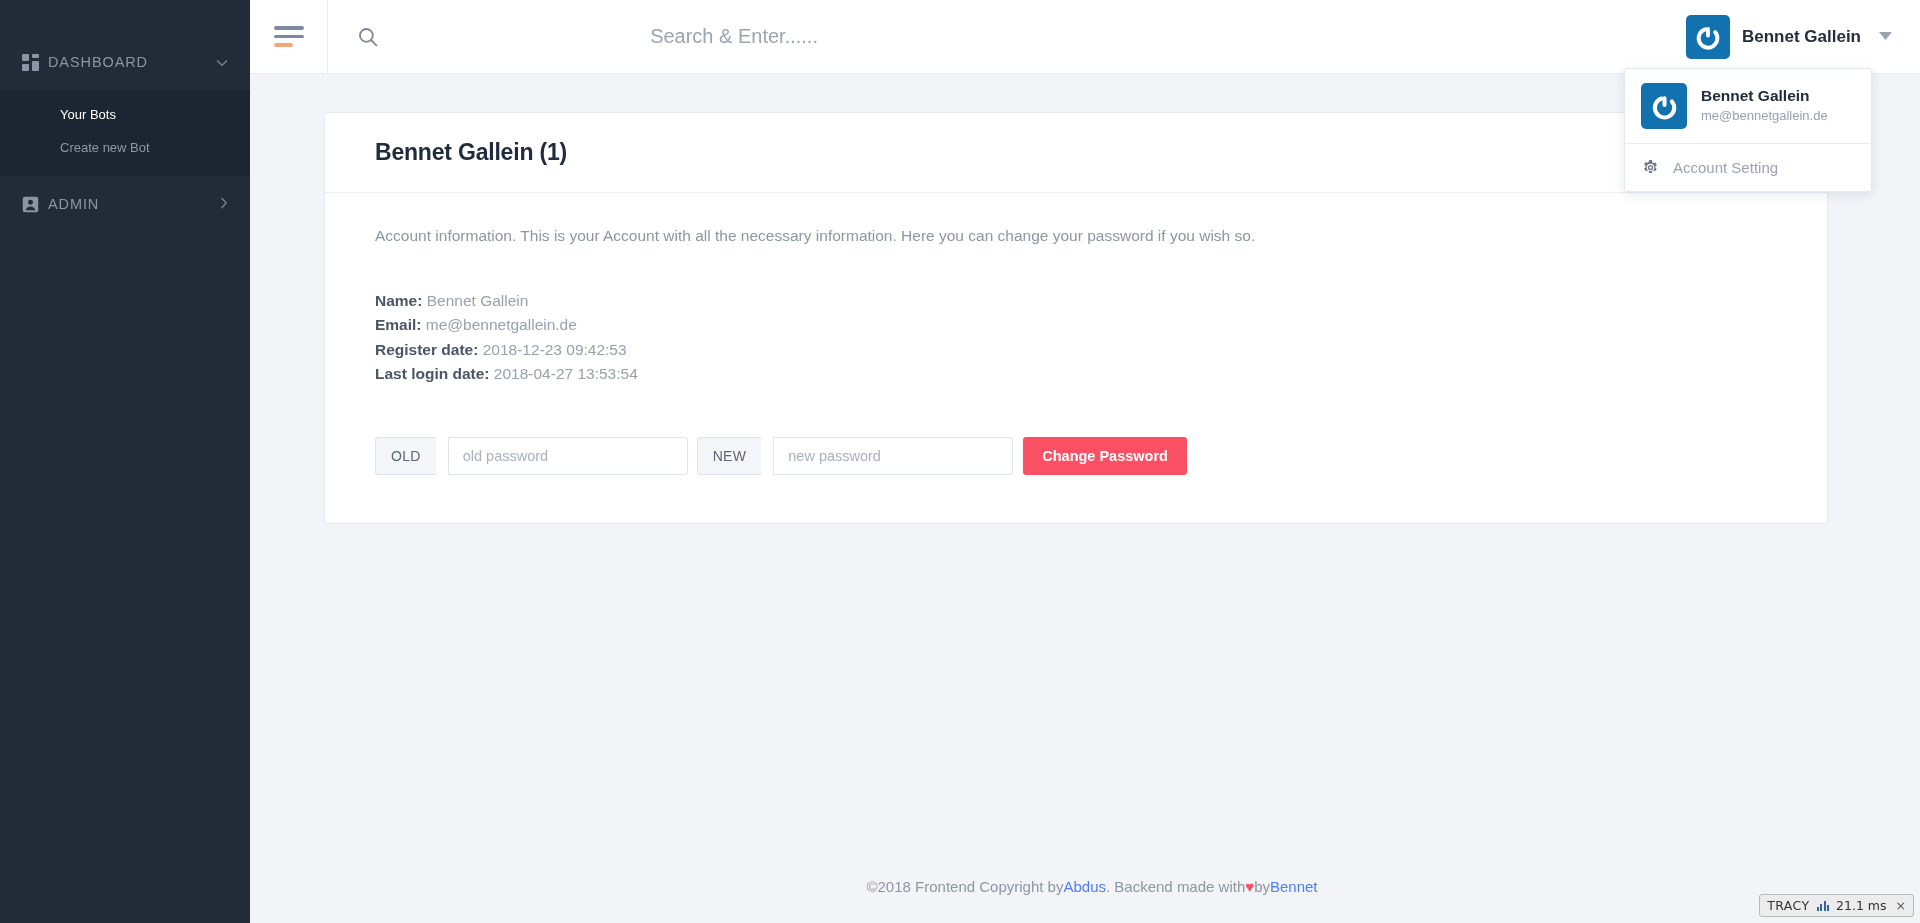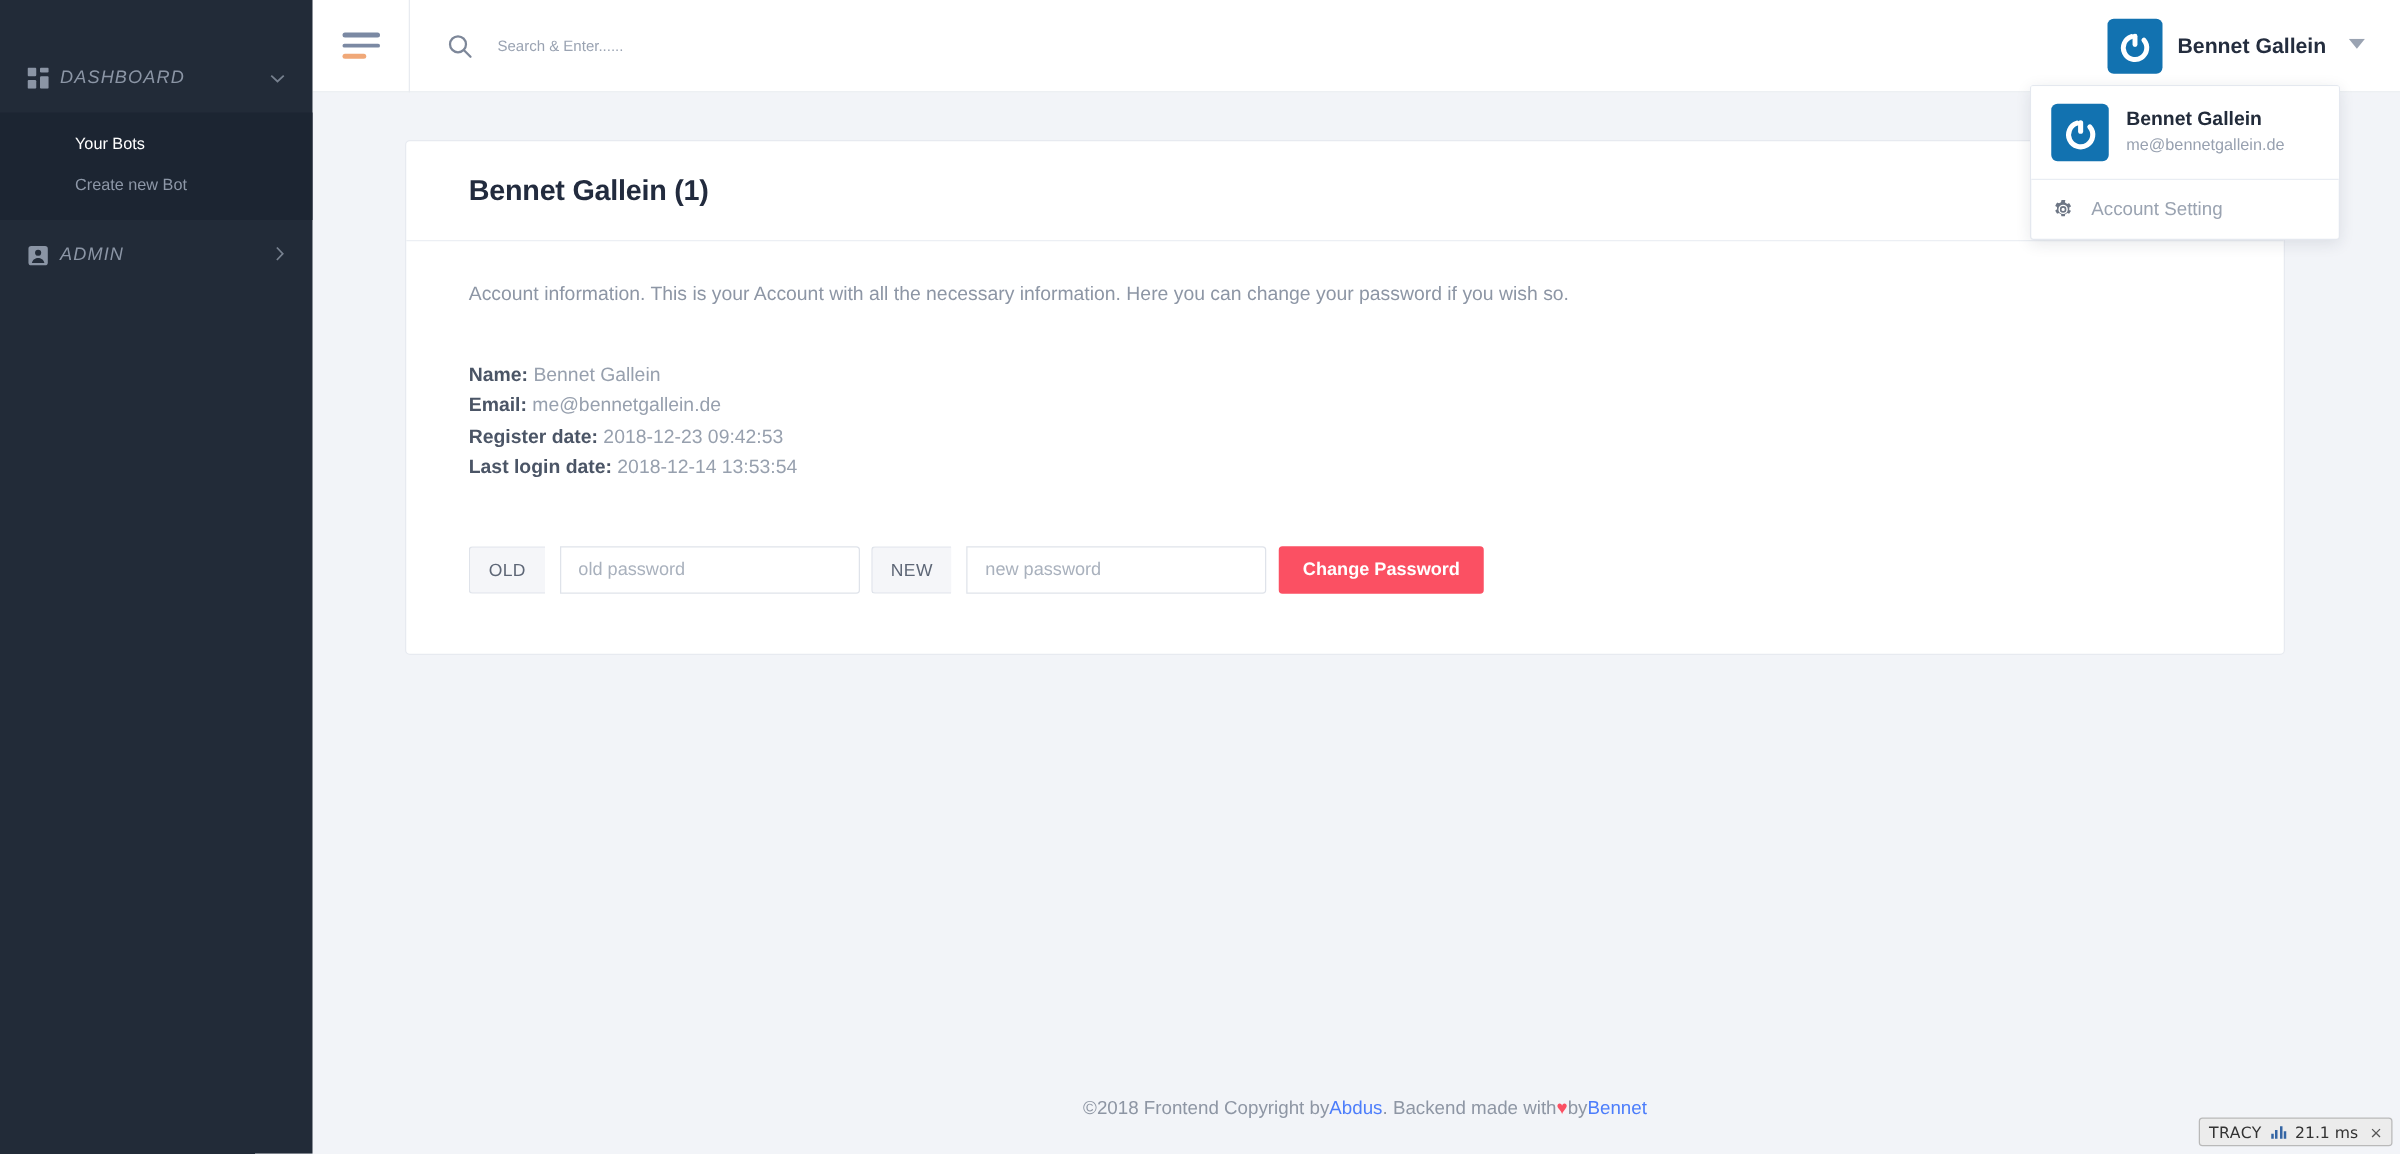--- a/index.html
+++ b/index.html
@@ -35,21 +35,21 @@
   .bl2 { left: 11px; top: 1px; width: 11px; height: 33px; background: #ffffff; }
   .bl3 { left: 24px; top: 5px; width: 9px; height: 26px; background: #9fbcff; transform: skewY(-10deg); }
   #brand-title {
     color: #fff; font-size: 21px; letter-spacing: .1px;
   }
 
   .nav-section { }
   .nav-head {
     height: 56px; display: flex; align-items: center;
     padding: 0 22px; cursor: pointer;
-    color: #8b95a5; font-size: 14.5px; letter-spacing: .9px; font-style: italic;
+    color: #8b95a5; font-size: 14.5px; letter-spacing: .9px;
   }
   .nav-head .nav-ico { width: 26px; flex: none; display: flex; align-items: center; }
   .nav-head .nav-label { flex: 1; }
   .nav-head .nav-arrow { font-size: 13px; color: #77818f; }
   #nav-dashboard { margin-top: 34px; }
 
   .submenu { background: #1c2532; padding: 8px 0 12px 0; }
   .submenu a {
     display: block; padding: 9px 22px 9px 60px;
     font-size: 13px; color: #8d97a7; text-decoration: none; cursor: pointer;
@@ -72,21 +72,21 @@
   #hamburger i { display: block; height: 3.5px; border-radius: 2px; }
   #hamburger i:nth-child(1) { width: 30px; background: #7b89a3; }
   #hamburger i:nth-child(2) { width: 30px; background: #7b89a3; }
   #hamburger i:nth-child(3) { width: 19px; background: #f0a878; margin-right: 11px; }
 
   #search-wrap { display: flex; align-items: center; flex: 1; padding-left: 30px; height: 74px; }
   #search-icon { color: #7d8799; margin-right: 20px; display: flex; }
   #search-input {
     border: none; outline: none; background: transparent;
     font-family: "Liberation Sans", sans-serif;
-    font-size: 12px; color: #8b5cf6; width: 420px;
+    font-size: 20px; color: #8b5cf6; width: 420px; text-align: right;
   }
   #search-input::placeholder { color: #9aa3b2; }
 
   #user-area {
     display: flex; align-items: center; gap: 12px;
     padding: 0 28px 0 14px; height: 74px; cursor: pointer; position: relative;
   }
   .avatar {
     width: 44px; height: 44px; border-radius: 5px; background: #1272b0;
     display: flex; align-items: center; justify-content: center; flex: none;
@@ -311,21 +311,21 @@
         <div>
           <b>Email:</b>
           <span>me@bennetgallein.de</span>
         </div>
         <div>
           <b>Register date:</b>
           <span>2018-12-23 09:42:53</span>
         </div>
         <div>
           <b>Last login date:</b>
-          <span>2018-12-14 13:53:54</span>
+          <span>2018-04-27 13:53:54</span>
         </div>
       </div>
 
       <div id="pw-form">
         <div class="input-group">
           <span class="ig-label">OLD</span>
           <input class="ig-input" type="password" placeholder="old password" style="">
         </div>
         <div class="input-group" id="pw-new-group">
           <span class="ig-label">NEW</span>

